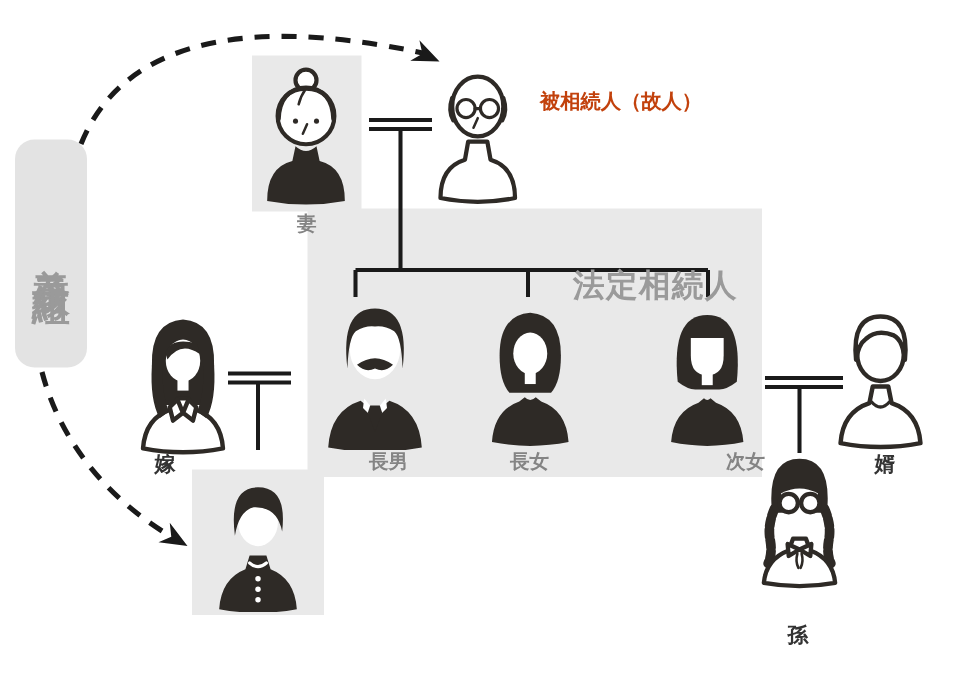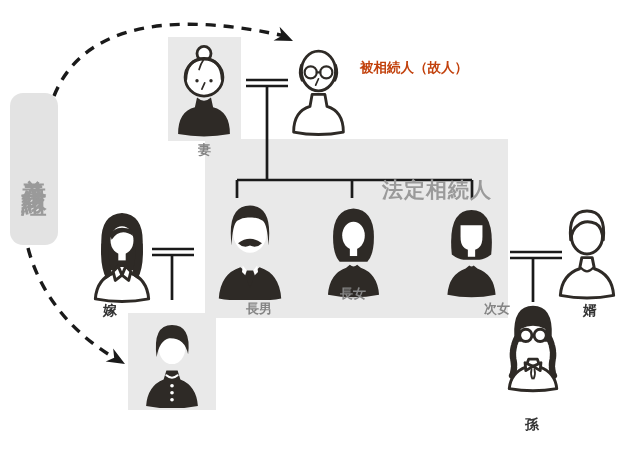--- a/index.html
+++ b/index.html
@@ -167,19 +167,19 @@
     <path d="M50,96 l-11,-5 l1,11 z" class="out" stroke-width="2.6"></path>
     <path d="M50,96 l11,-5 l-1,11 z" class="out" stroke-width="2.6"></path>
     <circle cx="50" cy="96" r="2.4" class="ink"></circle>
     <path d="M48,100 q-2,7 1,13" class="st2"></path>
     <path d="M52,100 q2,7 -1,13" class="st2"></path>
   </svg>
 
   <div class="lbl muted" style="left:168px;top:142px;width:73px;">妻</div>
   <div class="deceased-lbl">被相続人（故人）</div>
   <div class="lbl muted" style="left:208px;top:301px;width:64px;text-align:right;">長男</div>
-  <div class="lbl muted" style="left:321px;top:286px;width:64px;">長女</div>
+  <div class="lbl muted" style="left:321px;top:301px;width:64px;font-family:Liberation Mono, monospace;">長女</div>
   <div class="lbl muted" style="left:465px;top:301px;width:64px;">次女</div>
   <div class="lbl dark" style="left:78px;top:302px;width:64px;">嫁</div>
   <div class="lbl dark" style="left:558px;top:302px;width:64px;">婿</div>
   <div class="lbl dark" style="left:500px;top:416px;width:64px;">孫</div>
 
 </div>
 
 </body></html>

